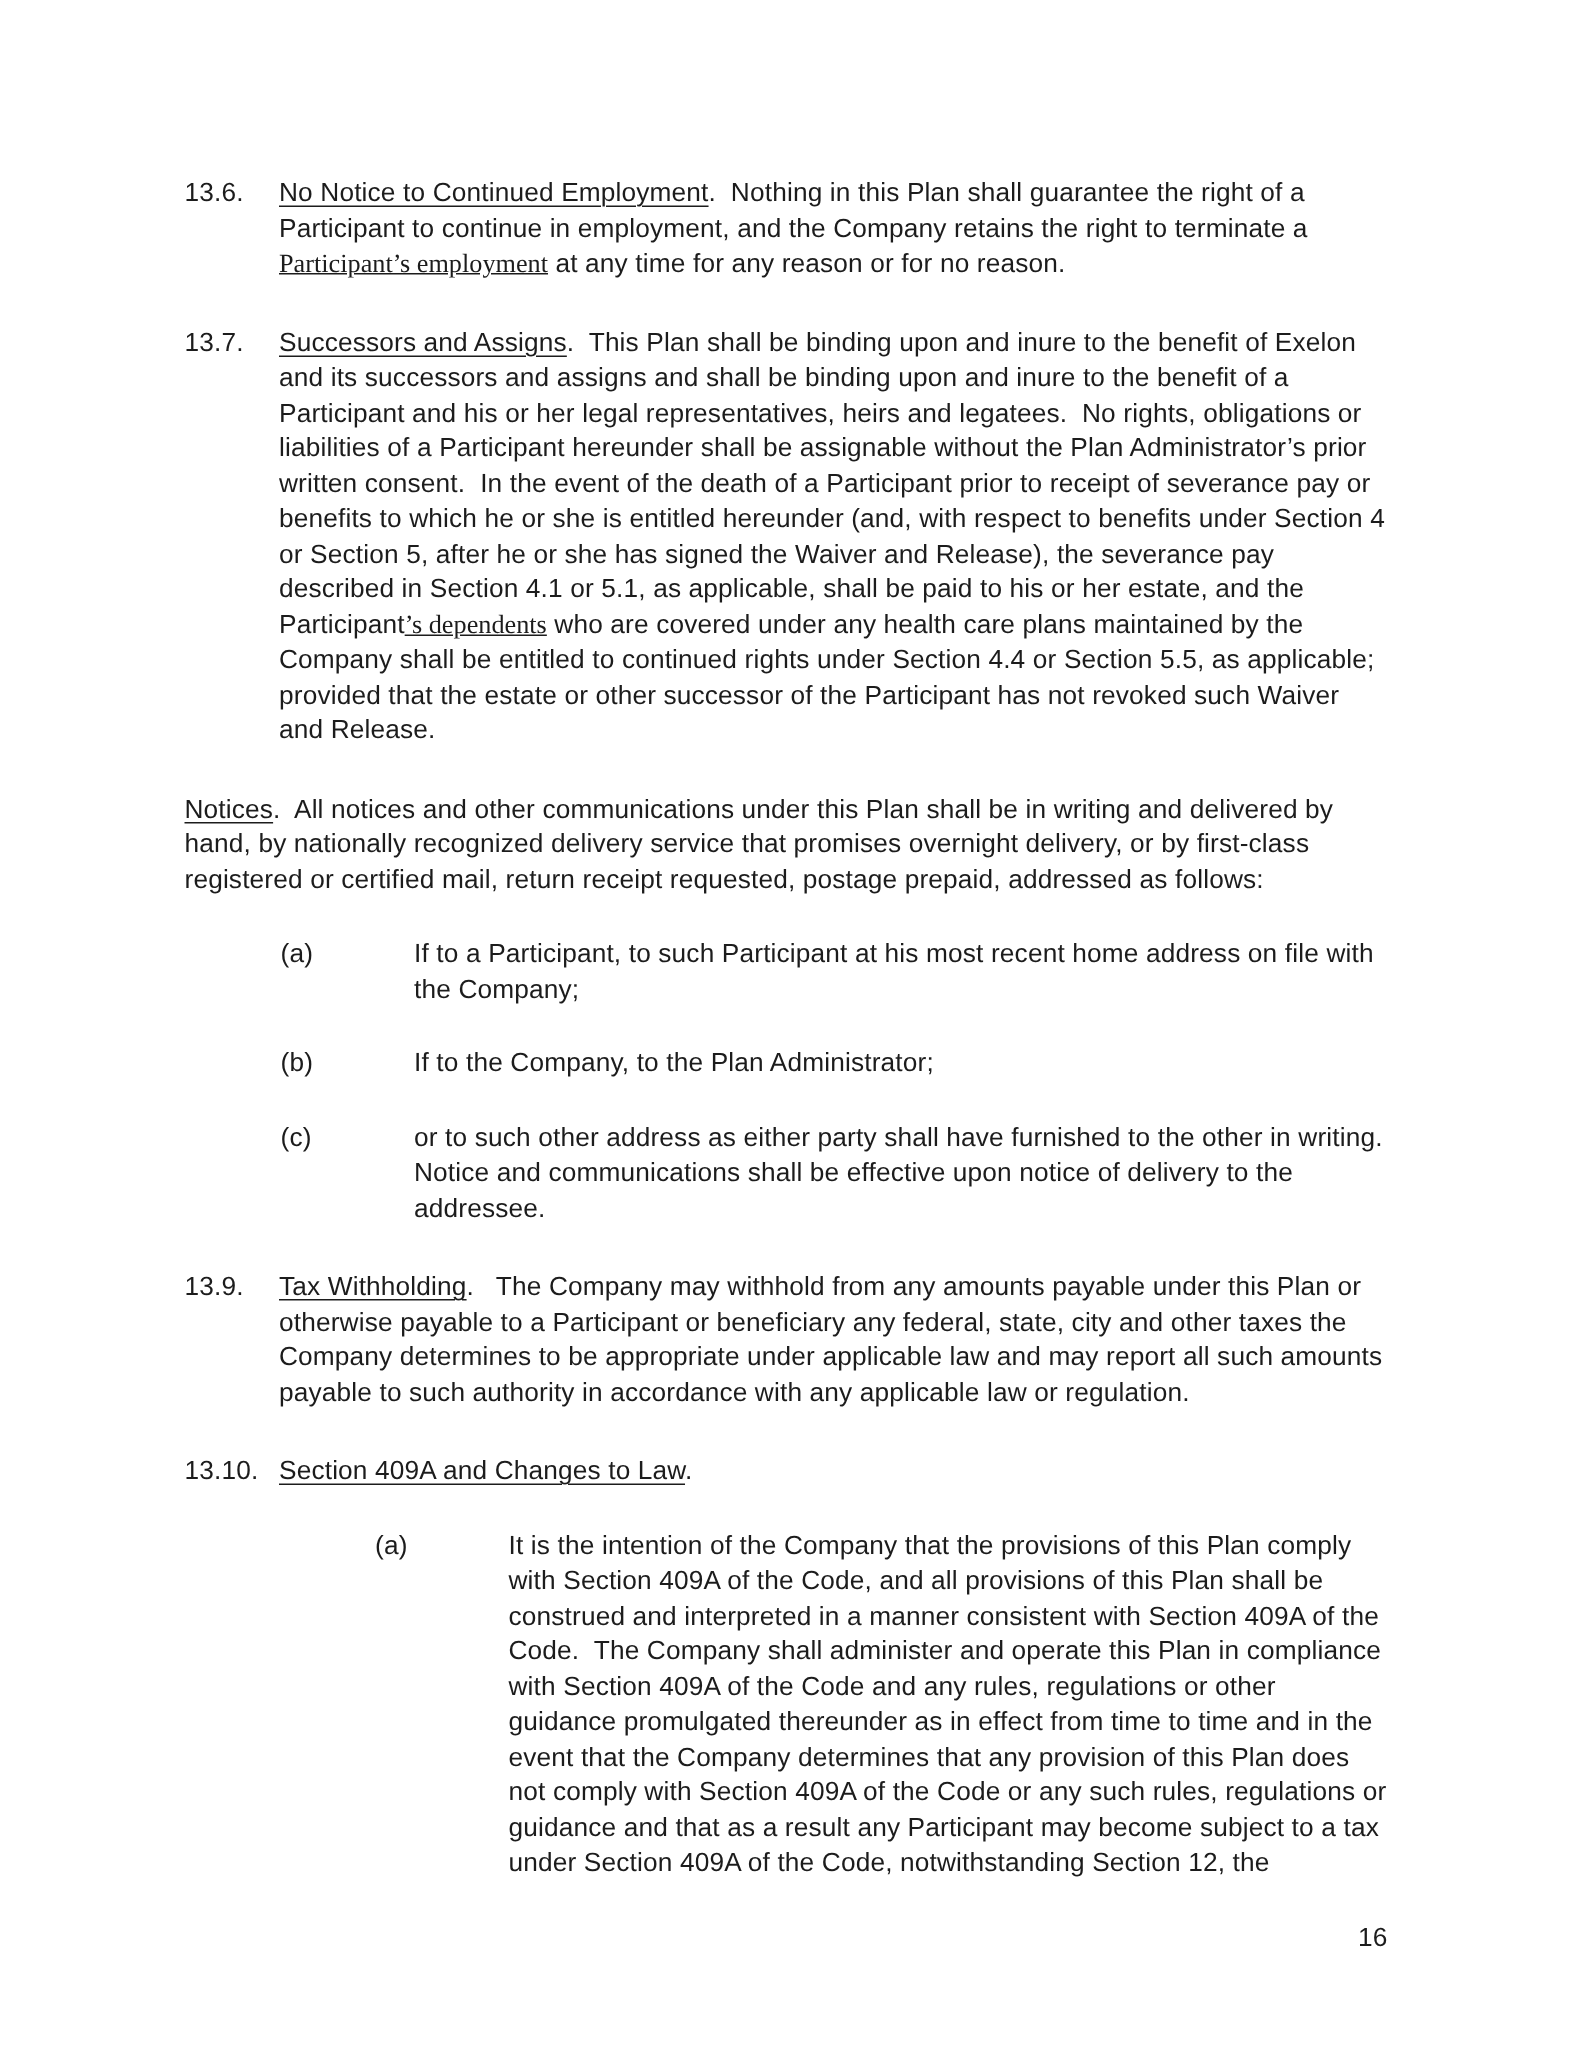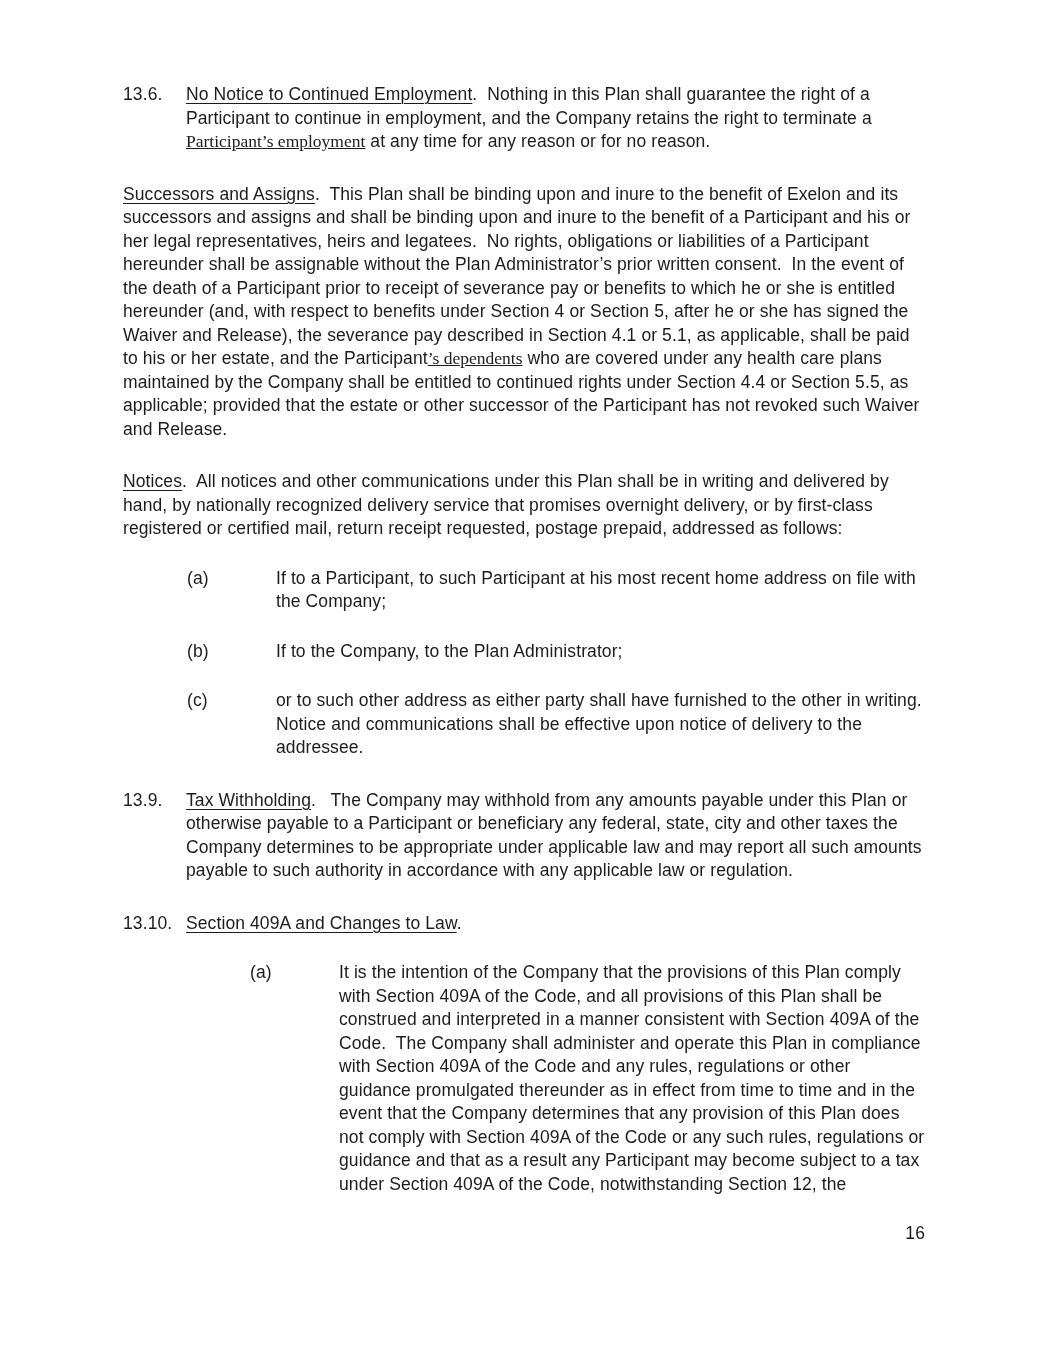--- a/index.html
+++ b/index.html
@@ -6,21 +6,21 @@
   body {
     width: 1055px;
     height: 1365px;
     background: #ffffff;
     overflow: hidden;
   }
   .page {
     box-sizing: border-box;
     width: 1055px;
     height: 1127px;
-    padding: 83px 130px 0 123px;
+    padding: 117px 130px 0 123px;
     font-family: "Liberation Sans", "DejaVu Sans", sans-serif;
     font-size: 17.5px;
     line-height: 23.5px;
     color: #1c1c1c;
     letter-spacing: 0.1px;
   }
   .section {
     display: flex;
     margin: 0 0 29px 0;
   }
@@ -55,20 +55,21 @@
 <body style="background: rgb(255, 255, 255);">
 
 <div class="page" style="color: rgb(28, 28, 28);">
   <div>
   <div class="section">
     <div class="sec-num">13.6.</div>
     <div class="sec-content"><span class="sec-heading">No Notice to Continued Employment</span><span class="sec-body">.  Nothing in this Plan shall guarantee the right of a Participant to continue in employment, and the Company retains the right to terminate a <span class="serif">Participant’s employment</span> at any time for any reason or for no reason.</span><div class="subitems"></div></div>
   </div>
 
   <div class="section">
+    <div class="sec-num">13.7.</div>
     <div class="sec-content"><span class="sec-heading">Successors and Assigns</span><span class="sec-body">.  This Plan shall be binding upon and inure to the benefit of Exelon and its successors and assigns and shall be binding upon and inure to the benefit of a Participant and his or her legal representatives, heirs and legatees.  No rights, obligations or liabilities of a Participant hereunder shall be assignable without the Plan Administrator’s prior written consent.  In the event of the death of a Participant prior to receipt of severance pay or benefits to which he or she is entitled hereunder (and, with respect to benefits under Section 4 or Section 5, after he or she has signed the Waiver and Release), the severance pay described in Section 4.1 or 5.1, as applicable, shall be paid to his or her estate, and the Participant<span class="serif">’s dependents</span> who are covered under any health care plans maintained by the Company shall be entitled to continued rights under Section 4.4 or Section 5.5, as applicable; provided that the estate or other successor of the Participant has not revoked such Waiver and Release.</span><div class="subitems"></div></div>
   </div>
 
   <div class="section">
     <div class="sec-content"><span class="sec-heading">Notices</span><span class="sec-body">.  All notices and other communications under this Plan shall be in writing and delivered by hand, by nationally recognized delivery service that promises overnight delivery, or by first-class registered or certified mail, return receipt requested, postage prepaid, addressed as follows:</span><div class="subitems">
   <div class="subitem">
     <div class="sub-label">(a)</div>
     <div class="sub-text">If to a Participant, to such Participant at his most recent home address on file with the Company;</div>
   </div>
 

